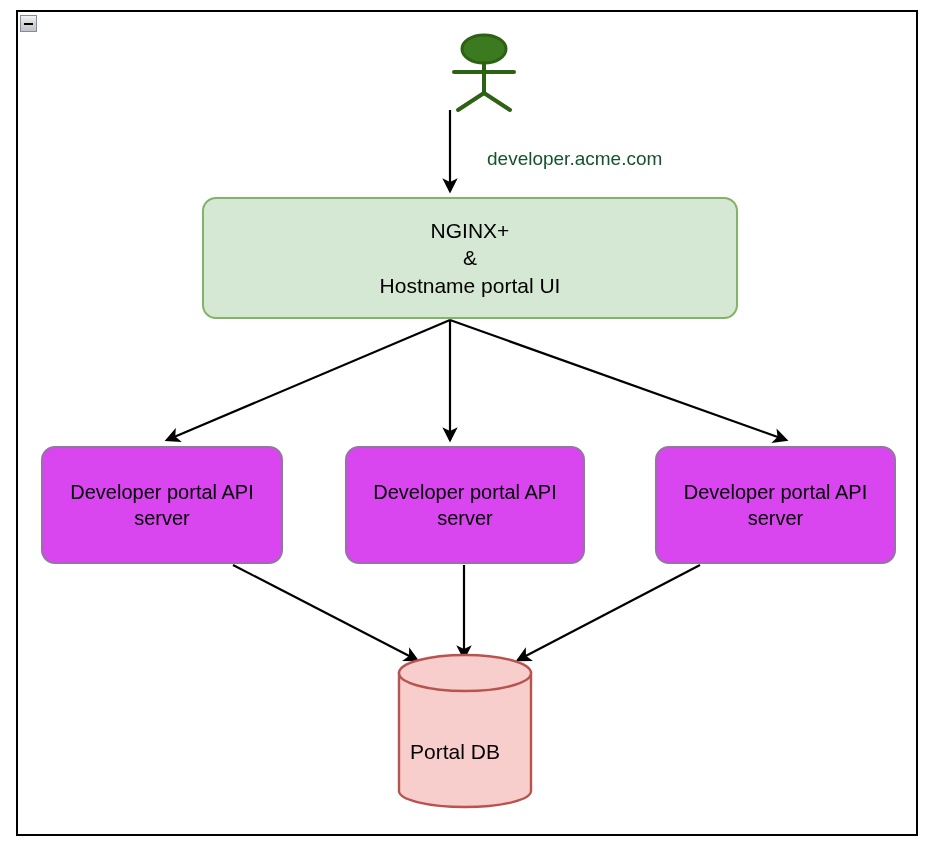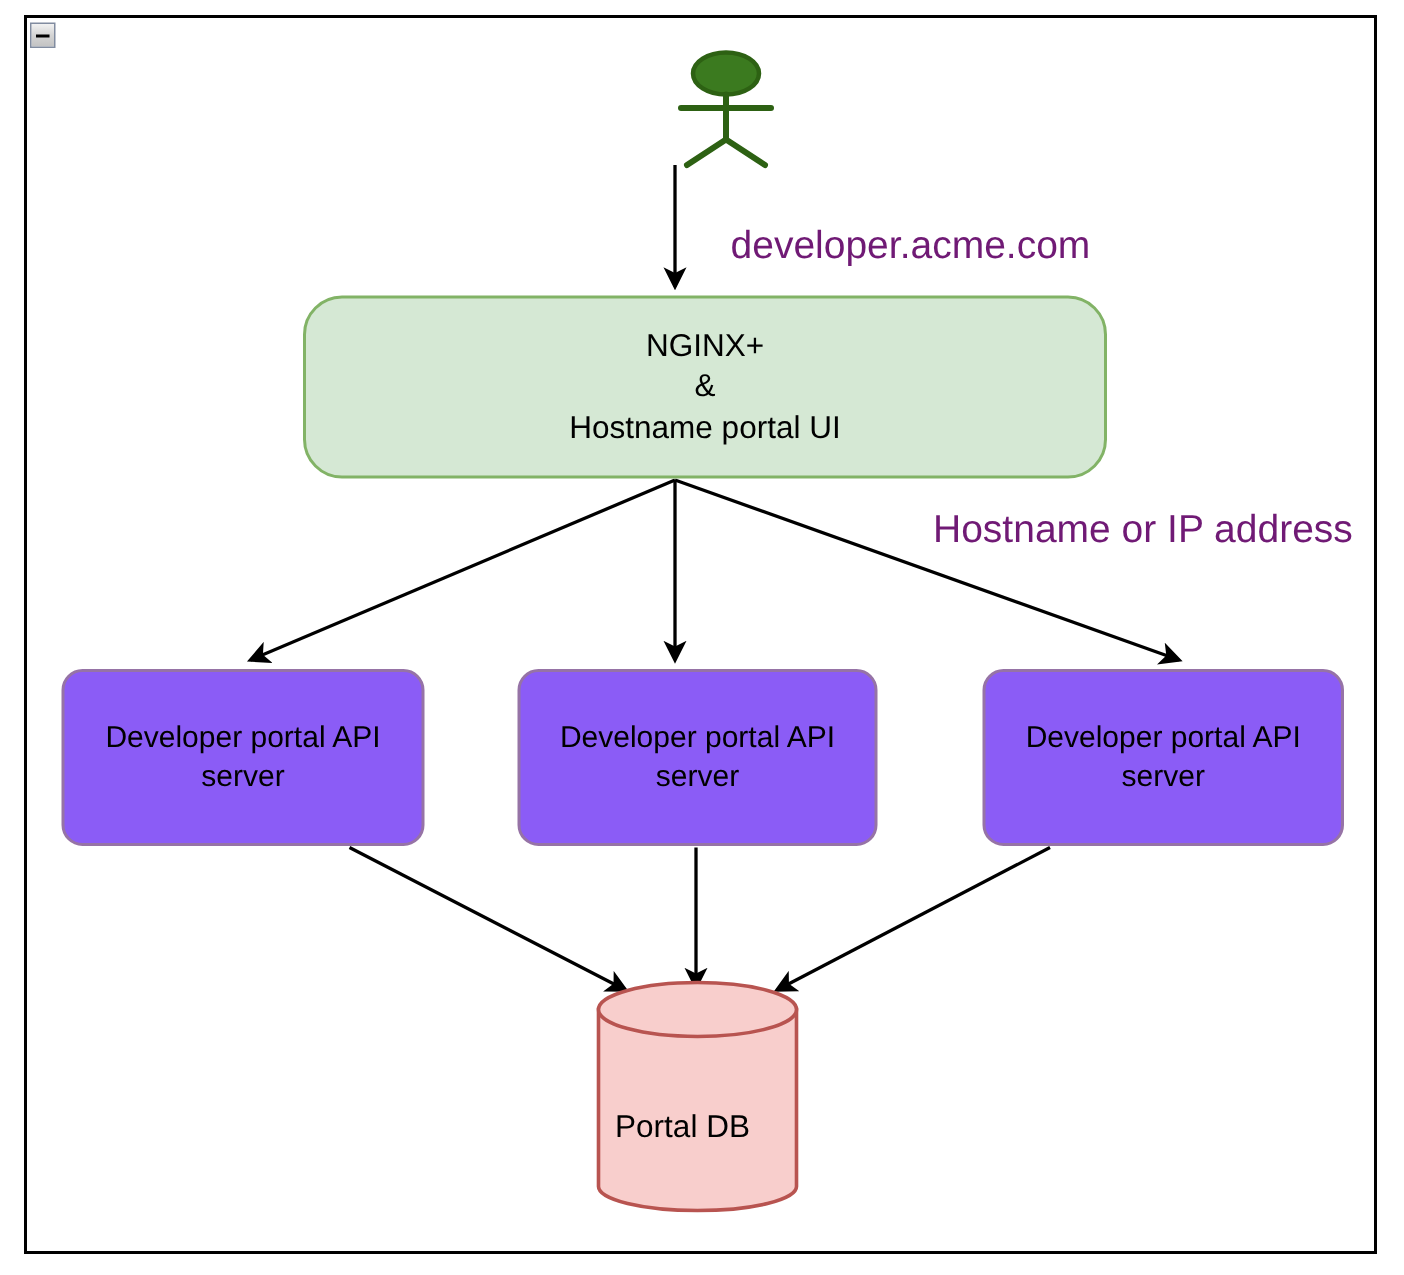--- a/index.html
+++ b/index.html
@@ -69,26 +69,26 @@
     display: flex;
     align-items: center;
     justify-content: center;
     text-align: center;
     color: #000000;
     line-height: 1.30;
   }
   .node-green {
     border: 2px solid #82b366;
     background: #d5e8d4;
-    border-radius: 26px;
+    border-radius: 14px;
     font-size: 21px;
   }
   .node-purple {
     border: 2px solid #9673a6;
-    background: #8b5cf6;
+    background: #d946ef;
     border-radius: 14px;
     font-size: 20px;
     padding: 0 10px;
   }
 
   #node-nginx { left: 202px; top: 197px; width: 536px; height: 122px; }
   #node-api-1 { left: 41px;  top: 446px; width: 242px; height: 118px; }
   #node-api-2 { left: 345px; top: 446px; width: 240px; height: 118px; }
   #node-api-3 { left: 655px; top: 446px; width: 241px; height: 118px; }
 
@@ -99,22 +99,22 @@
     top: 740px;
     width: 112px;
     text-align: center;
     font-size: 21px;
     color: #000000;
   }
 
   
   .edge-label {
     position: absolute;
-    font-size: 26px;
-    color: #701a75;
+    font-size: 19px;
+    color: #14532d;
     white-space: nowrap;
   }
   #label-domain   { left: 487px; top: 148px; }
   #label-hostname { left: 622px; top: 337px; }
 </style>
 </head>
 <body>
 
 <div id="canvas">
 
@@ -172,15 +172,14 @@
   </div>
 
   <div class="node node-purple" id="node-api-3">
     <span>Developer portal API server</span>
   </div>
 
   <div id="db-label">Portal DB</div>
 
   <div class="edge-label" id="label-domain">developer.acme.com</div>
 
-  <div class="edge-label" id="label-hostname">Hostname or IP address</div>
 
 </div>
 
 </body></html>

